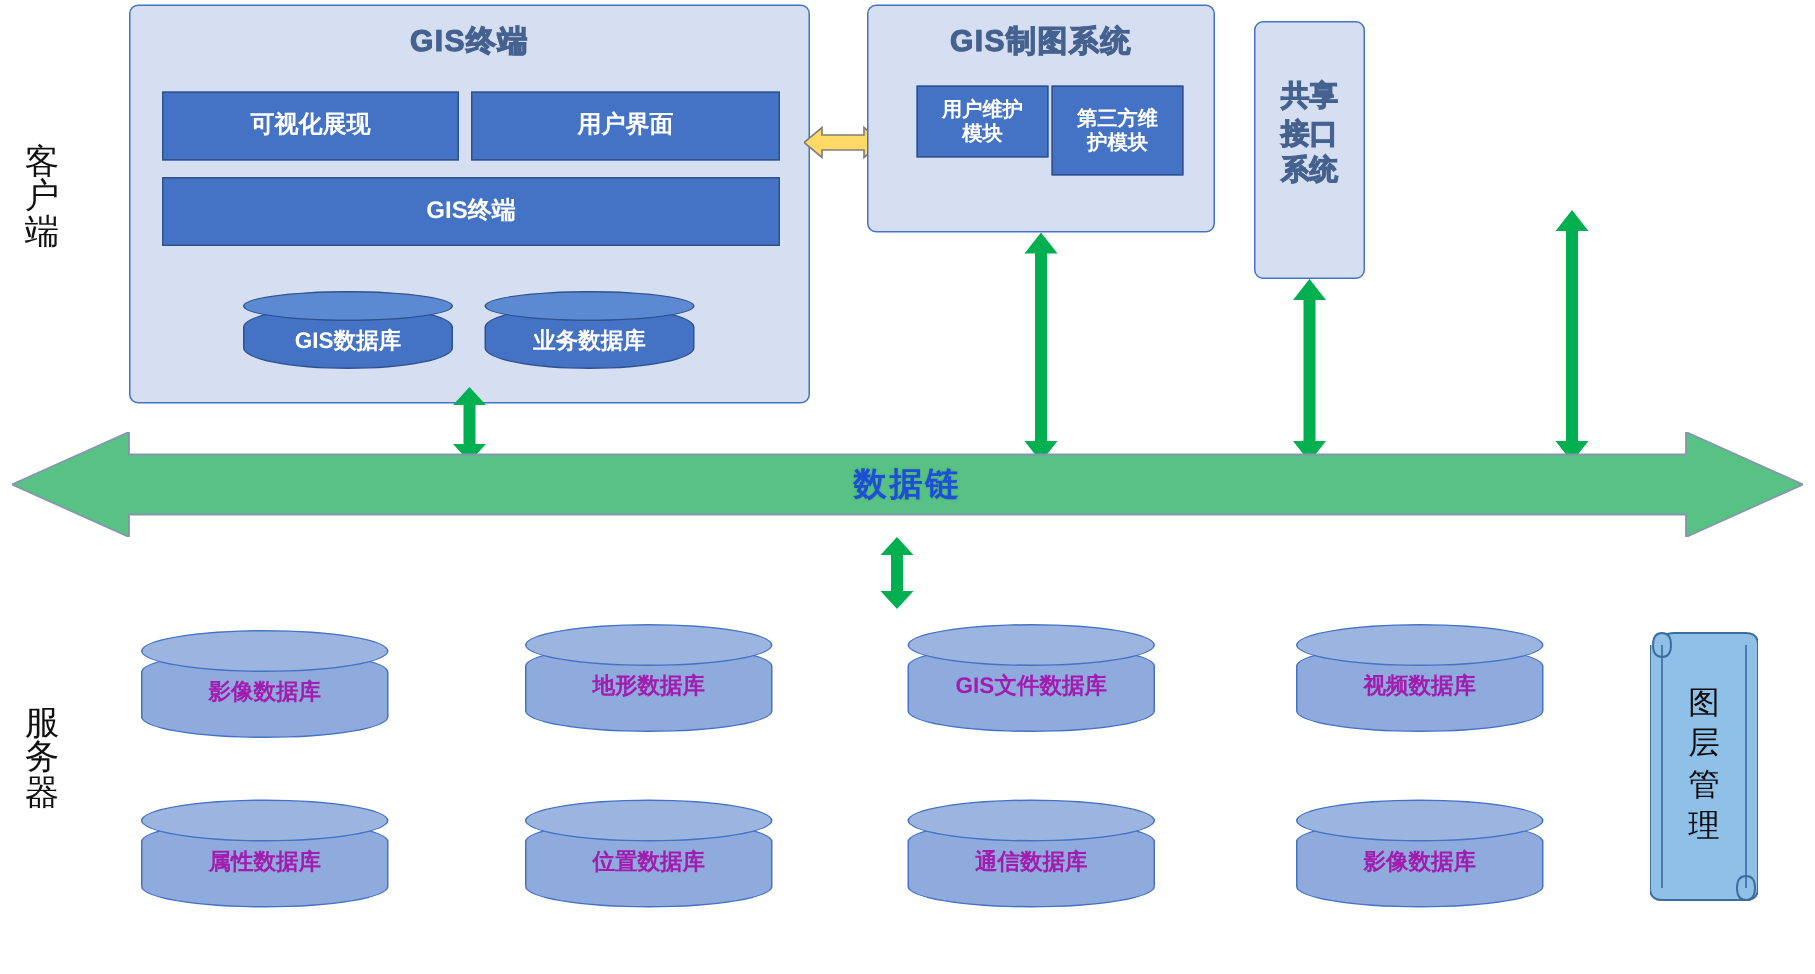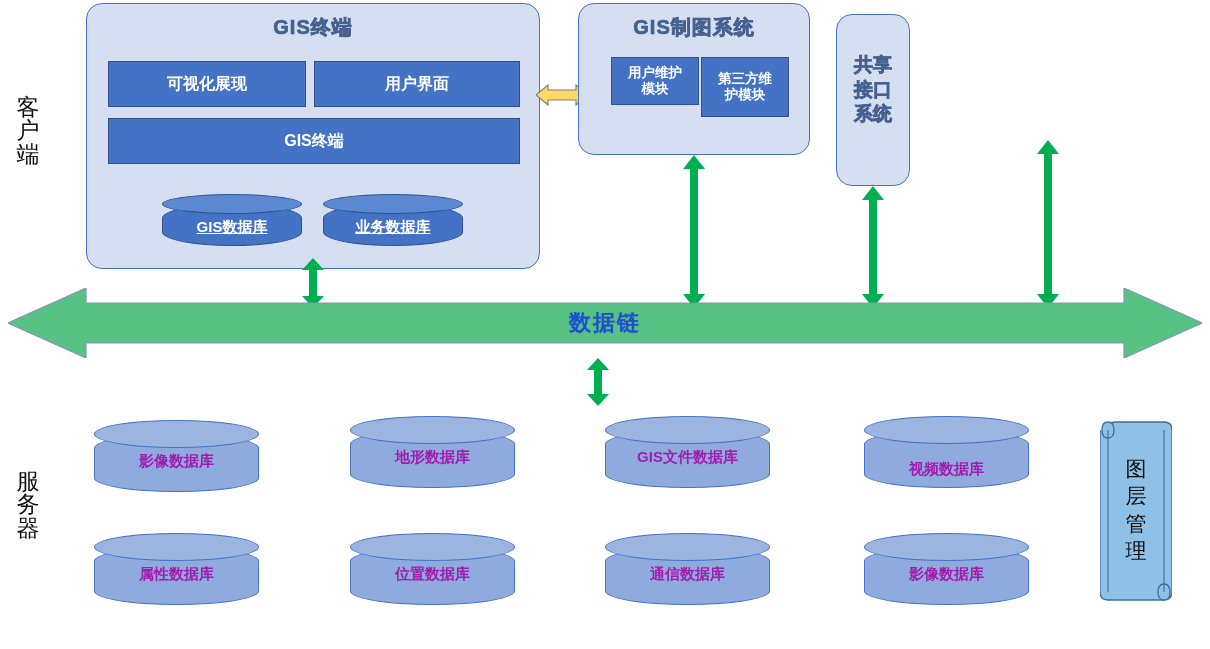--- a/index.html
+++ b/index.html
@@ -26,21 +26,21 @@
     width:36px;
     letter-spacing:0;
   }
   .tier-label span{display:block;}
 
   
   .panel{
     position:absolute;
     background:#D6DEF1;
     border:1.4px solid #4472C4;
-    border-radius:16px;
+    border-radius:6px;
     box-sizing:border-box;
   }
   .panel-title{
     position:absolute;
     left:0;right:0;
     text-align:center;
     font-size:20px;
     font-weight:bold;
     color:#44618F;
     -webkit-text-stroke:0.7px #44618F;
@@ -82,21 +82,21 @@
   }
   .cyl .cap-label{
     position:absolute;left:0;right:0;
     text-align:center;
     font-weight:bold;
     white-space:nowrap;
   }
   
   .cyl.dark .body{background:#4472C4;border:1.2px solid #2F528F;}
   .cyl.dark .top{background:#5B8AD3;border:1.2px solid #2F528F;}
-  .cyl.dark .cap-label{color:#ffffff;font-size:15px;text-decoration:underline;}
+  .cyl.dark .cap-label{color:#ffffff;font-size:15px;}
   
   .cyl.light .body{background:#8FAADC;border:1.2px solid #4472C4;}
   .cyl.light .top{background:#9CB5E0;border:1.2px solid #4472C4;}
   .cyl.light .cap-label{color:#a21caf;font-size:15px;font-weight:bold;}
 
   
   .datalink{
     position:absolute;
     display:flex;align-items:center;justify-content:center;
   }
@@ -240,21 +240,21 @@
 
   <div class="cyl light" style="left:605px; top:416px; width:165px; height:72px;">
     <div class="body" style="top:14px;"></div>
     <div class="top" style="height:28px;"></div>
     <div class="cap-label" style="top:32px;">GIS文件数据库</div>
   </div>
 
   <div class="cyl light" style="left:864px; top:416px; width:165px; height:72px;">
     <div class="body" style="top:14px;"></div>
     <div class="top" style="height:28px;"></div>
-    <div class="cap-label" style="top:44px;">视频数据库</div>
+    <div class="cap-label" style="top:32px;">视频数据库</div>
   </div>
 
   <div class="cyl light" style="left:94px; top:533px; width:165px; height:72px;">
     <div class="body" style="top:14px;"></div>
     <div class="top" style="height:28px;"></div>
     <div class="cap-label" style="top:32px;">属性数据库</div>
   </div>
 
   <div class="cyl light" style="left:605px; top:533px; width:165px; height:72px;">
     <div class="body" style="top:14px;"></div>

